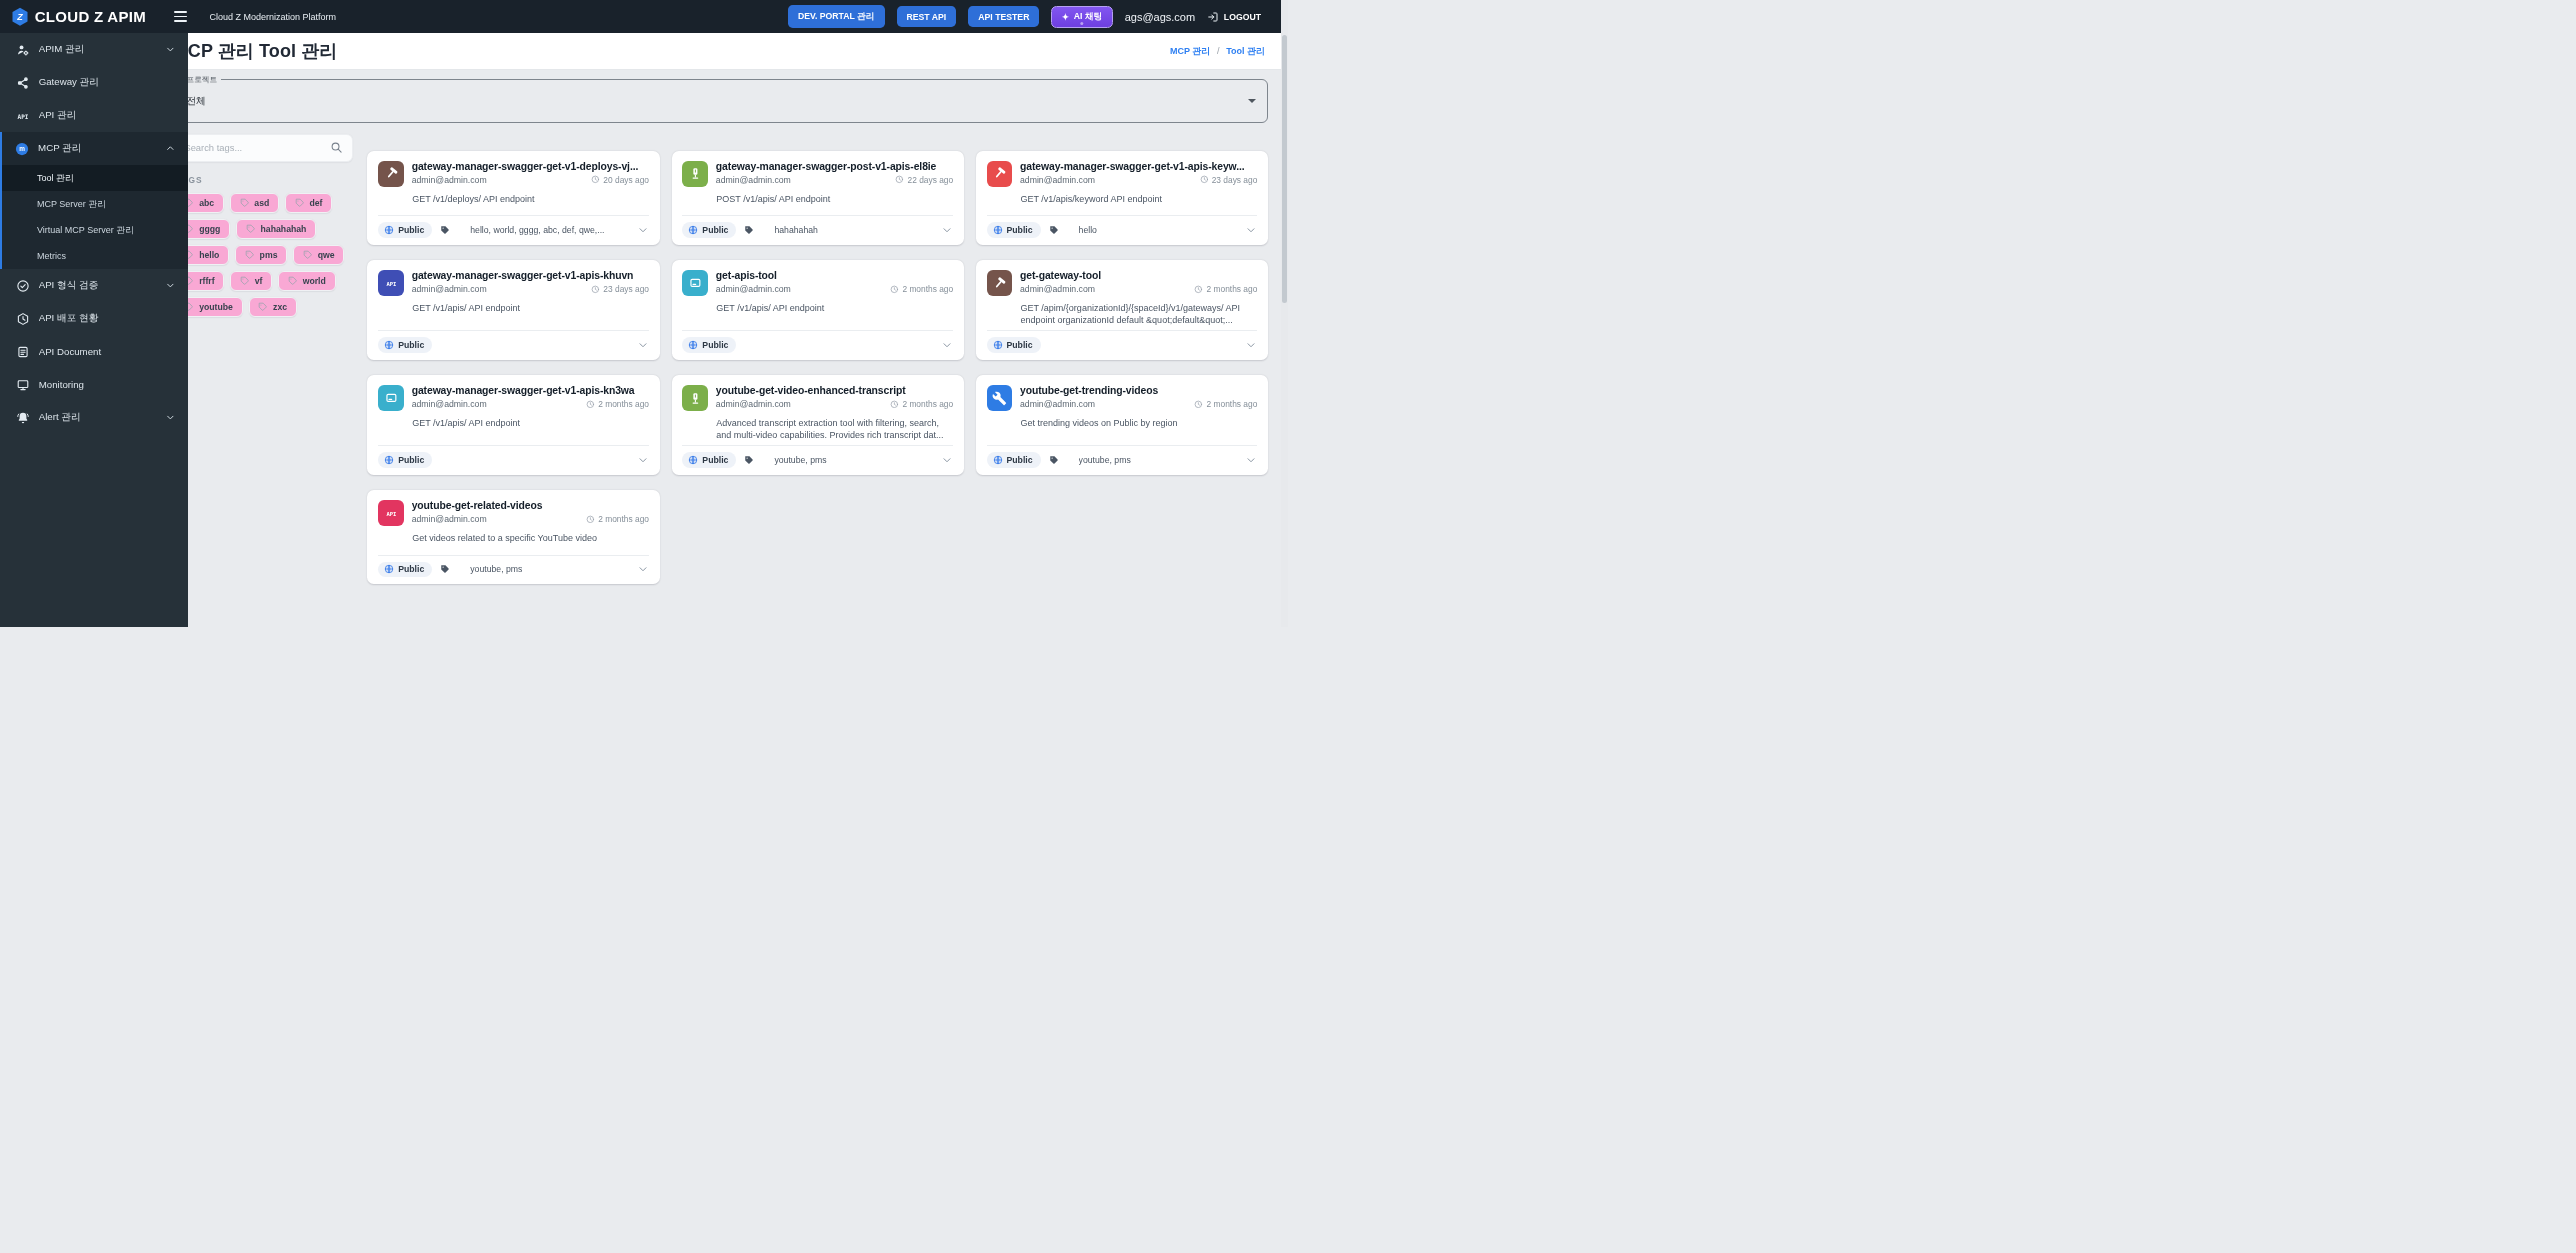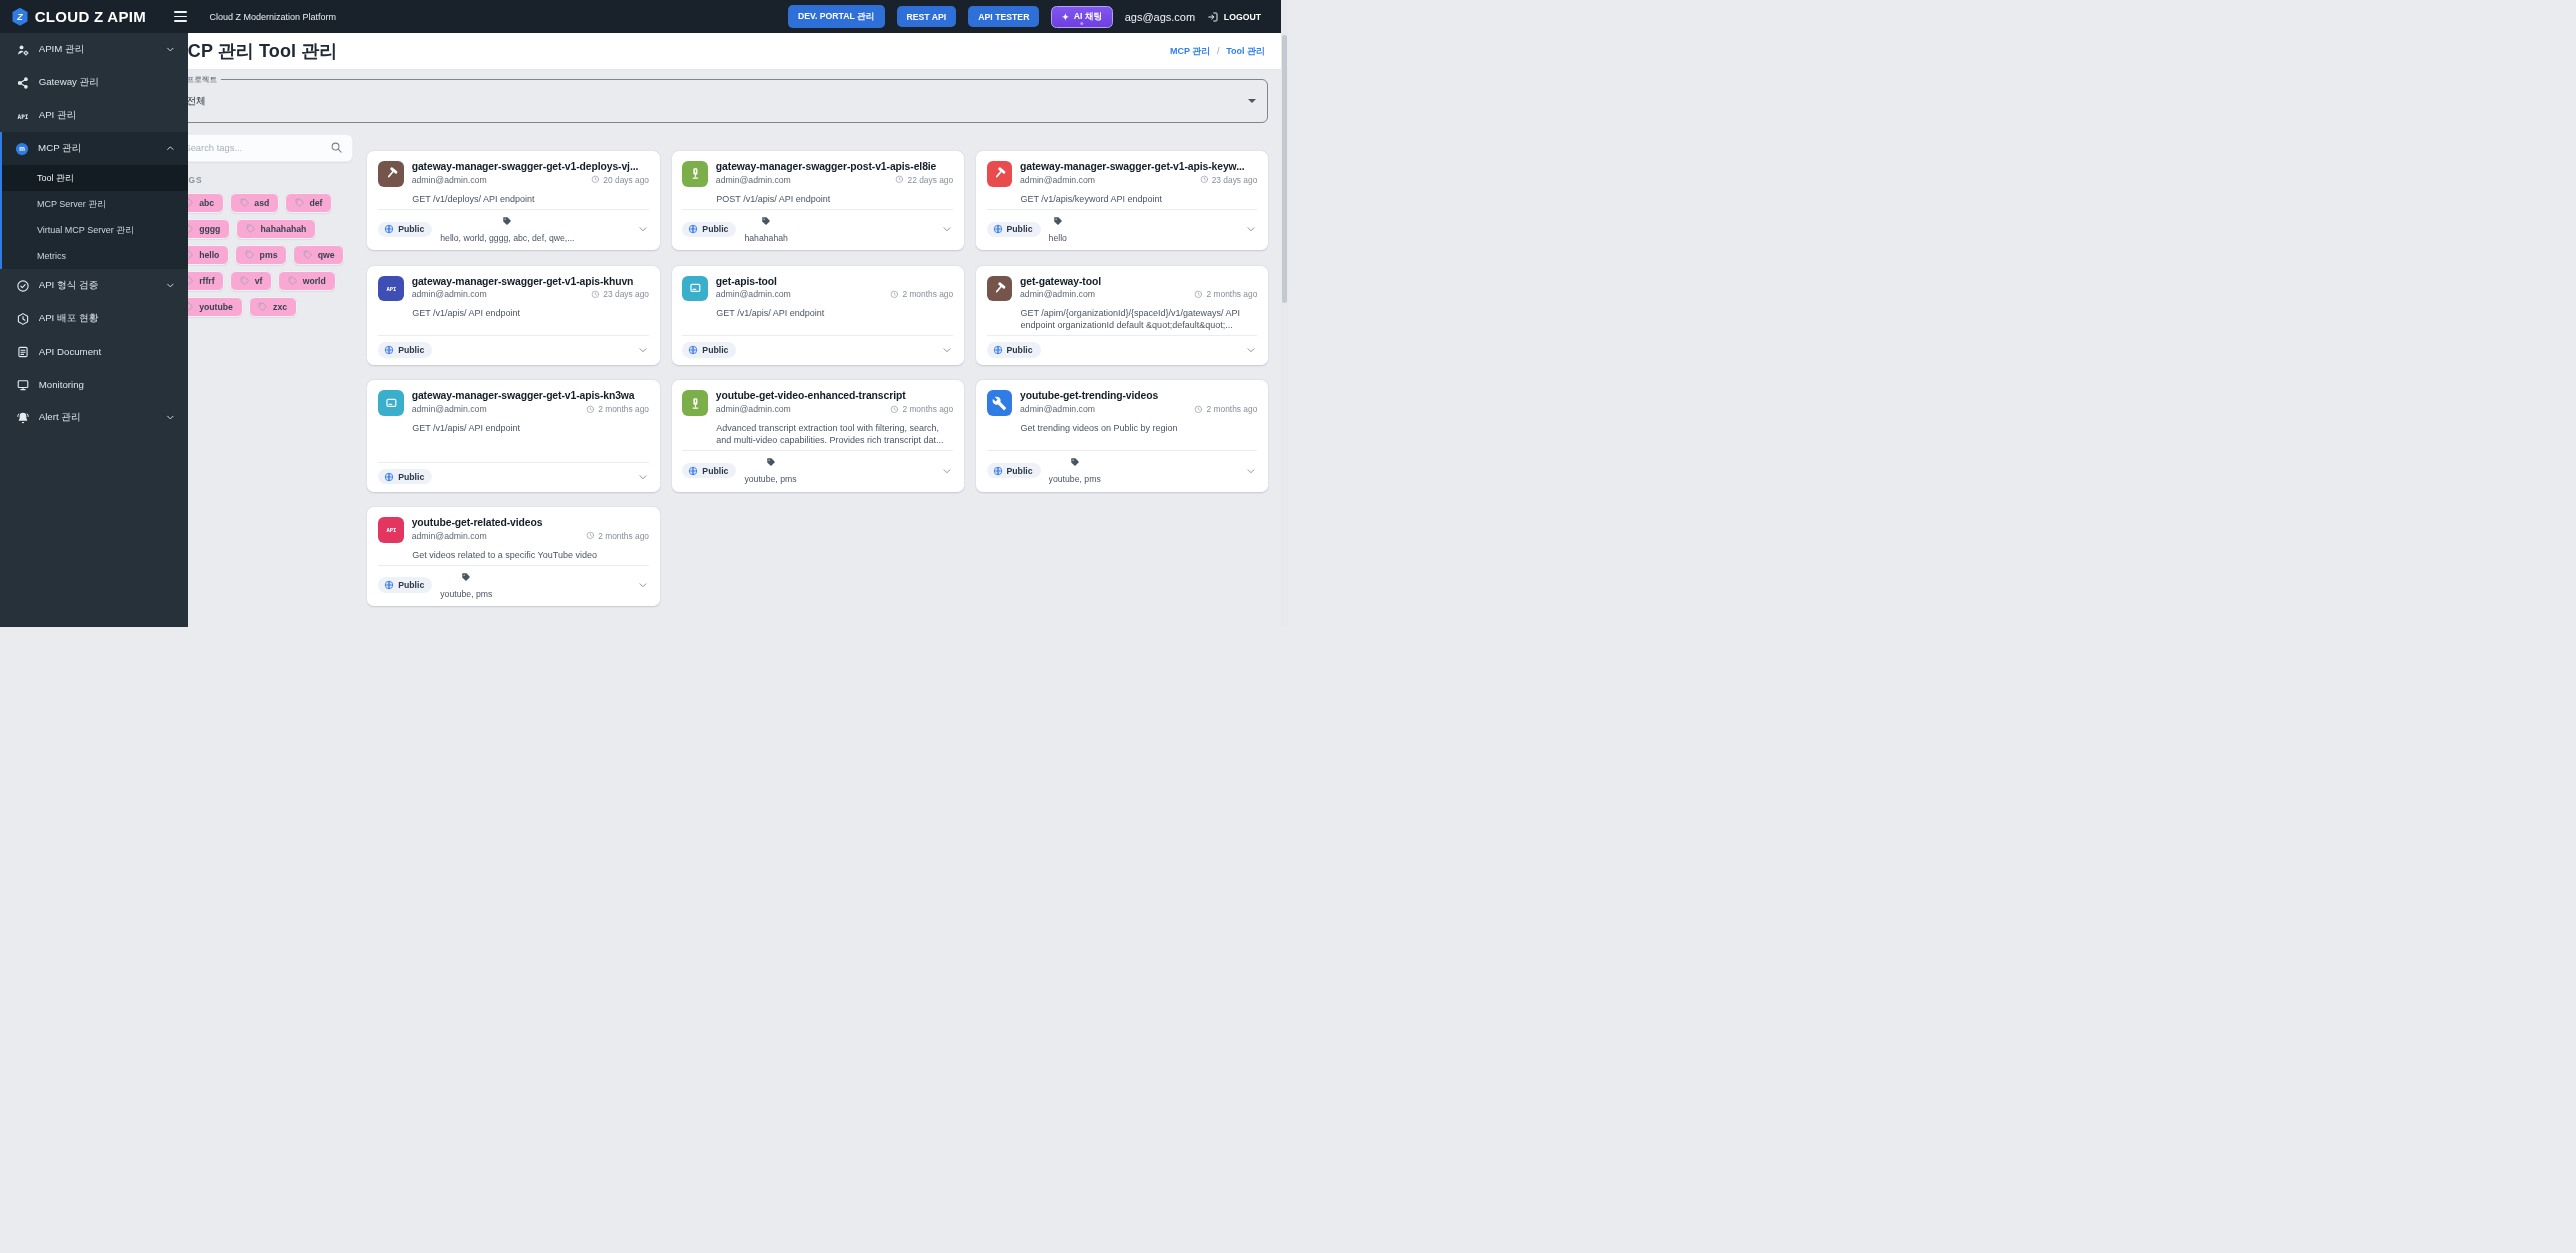--- a/index.html
+++ b/index.html
@@ -117,21 +117,21 @@
   .card-owner { font-size:8.7px; color:#5d6873; }
   .card-time { margin-left:auto; display:flex; align-items:center; gap:3.4px; font-size:8.4px; color:#858f99; }
   .card-time svg { width:8.7px; height:8.7px; color:#97a0aa; }
   .card-desc { margin:6px 0 4px 34px; font-size:9px; color:#4a5563; line-height:1.35;
                display:-webkit-box; -webkit-line-clamp:2; -webkit-box-orient:vertical; overflow:hidden; }
   .card-footer { margin-top:auto; border-top:0.7px solid #eaedf0; padding-top:6px;
                  display:flex; align-items:center; gap:8px; }
   .vis-badge { display:flex; align-items:center; gap:4px; background:#eef2f8; border-radius:670px;
                padding:2.7px 8px 2.7px 6px; font-size:8.7px; font-weight:700; color:#2c3744; }
   .vis-badge svg { width:10px; height:10px; color:#2a72e8; }
-  .card-tags { display:flex; align-items:center; gap:7px; min-width:0;flex-direction:column; }
+  .card-tags { display:flex; align-items:center; gap:20px; min-width:0; }
   .card-tags svg { width:10px; height:10px; color:#4a5563; flex:none; }
   .card-tags-text { font-size:8.7px; color:#4a5563; white-space:nowrap; overflow:hidden; text-overflow:ellipsis; }
   .card-chevron { margin-left:auto; width:12px; height:12px; color:#8a96a3; cursor:pointer; flex:none; }
   .card-chevron svg { width:12px; height:12px; }
 
   
   .scrollbar-track { position:absolute; top:0; right:0; width:6.7px; height:100%; background:#e7e9ec; z-index:40; }
   .scrollbar-thumb { position:absolute; top:35px; right:0.7px; width:5.4px; height:268px;
                      background:#c3c9cf; border-radius:2.7px; }
 </style>

